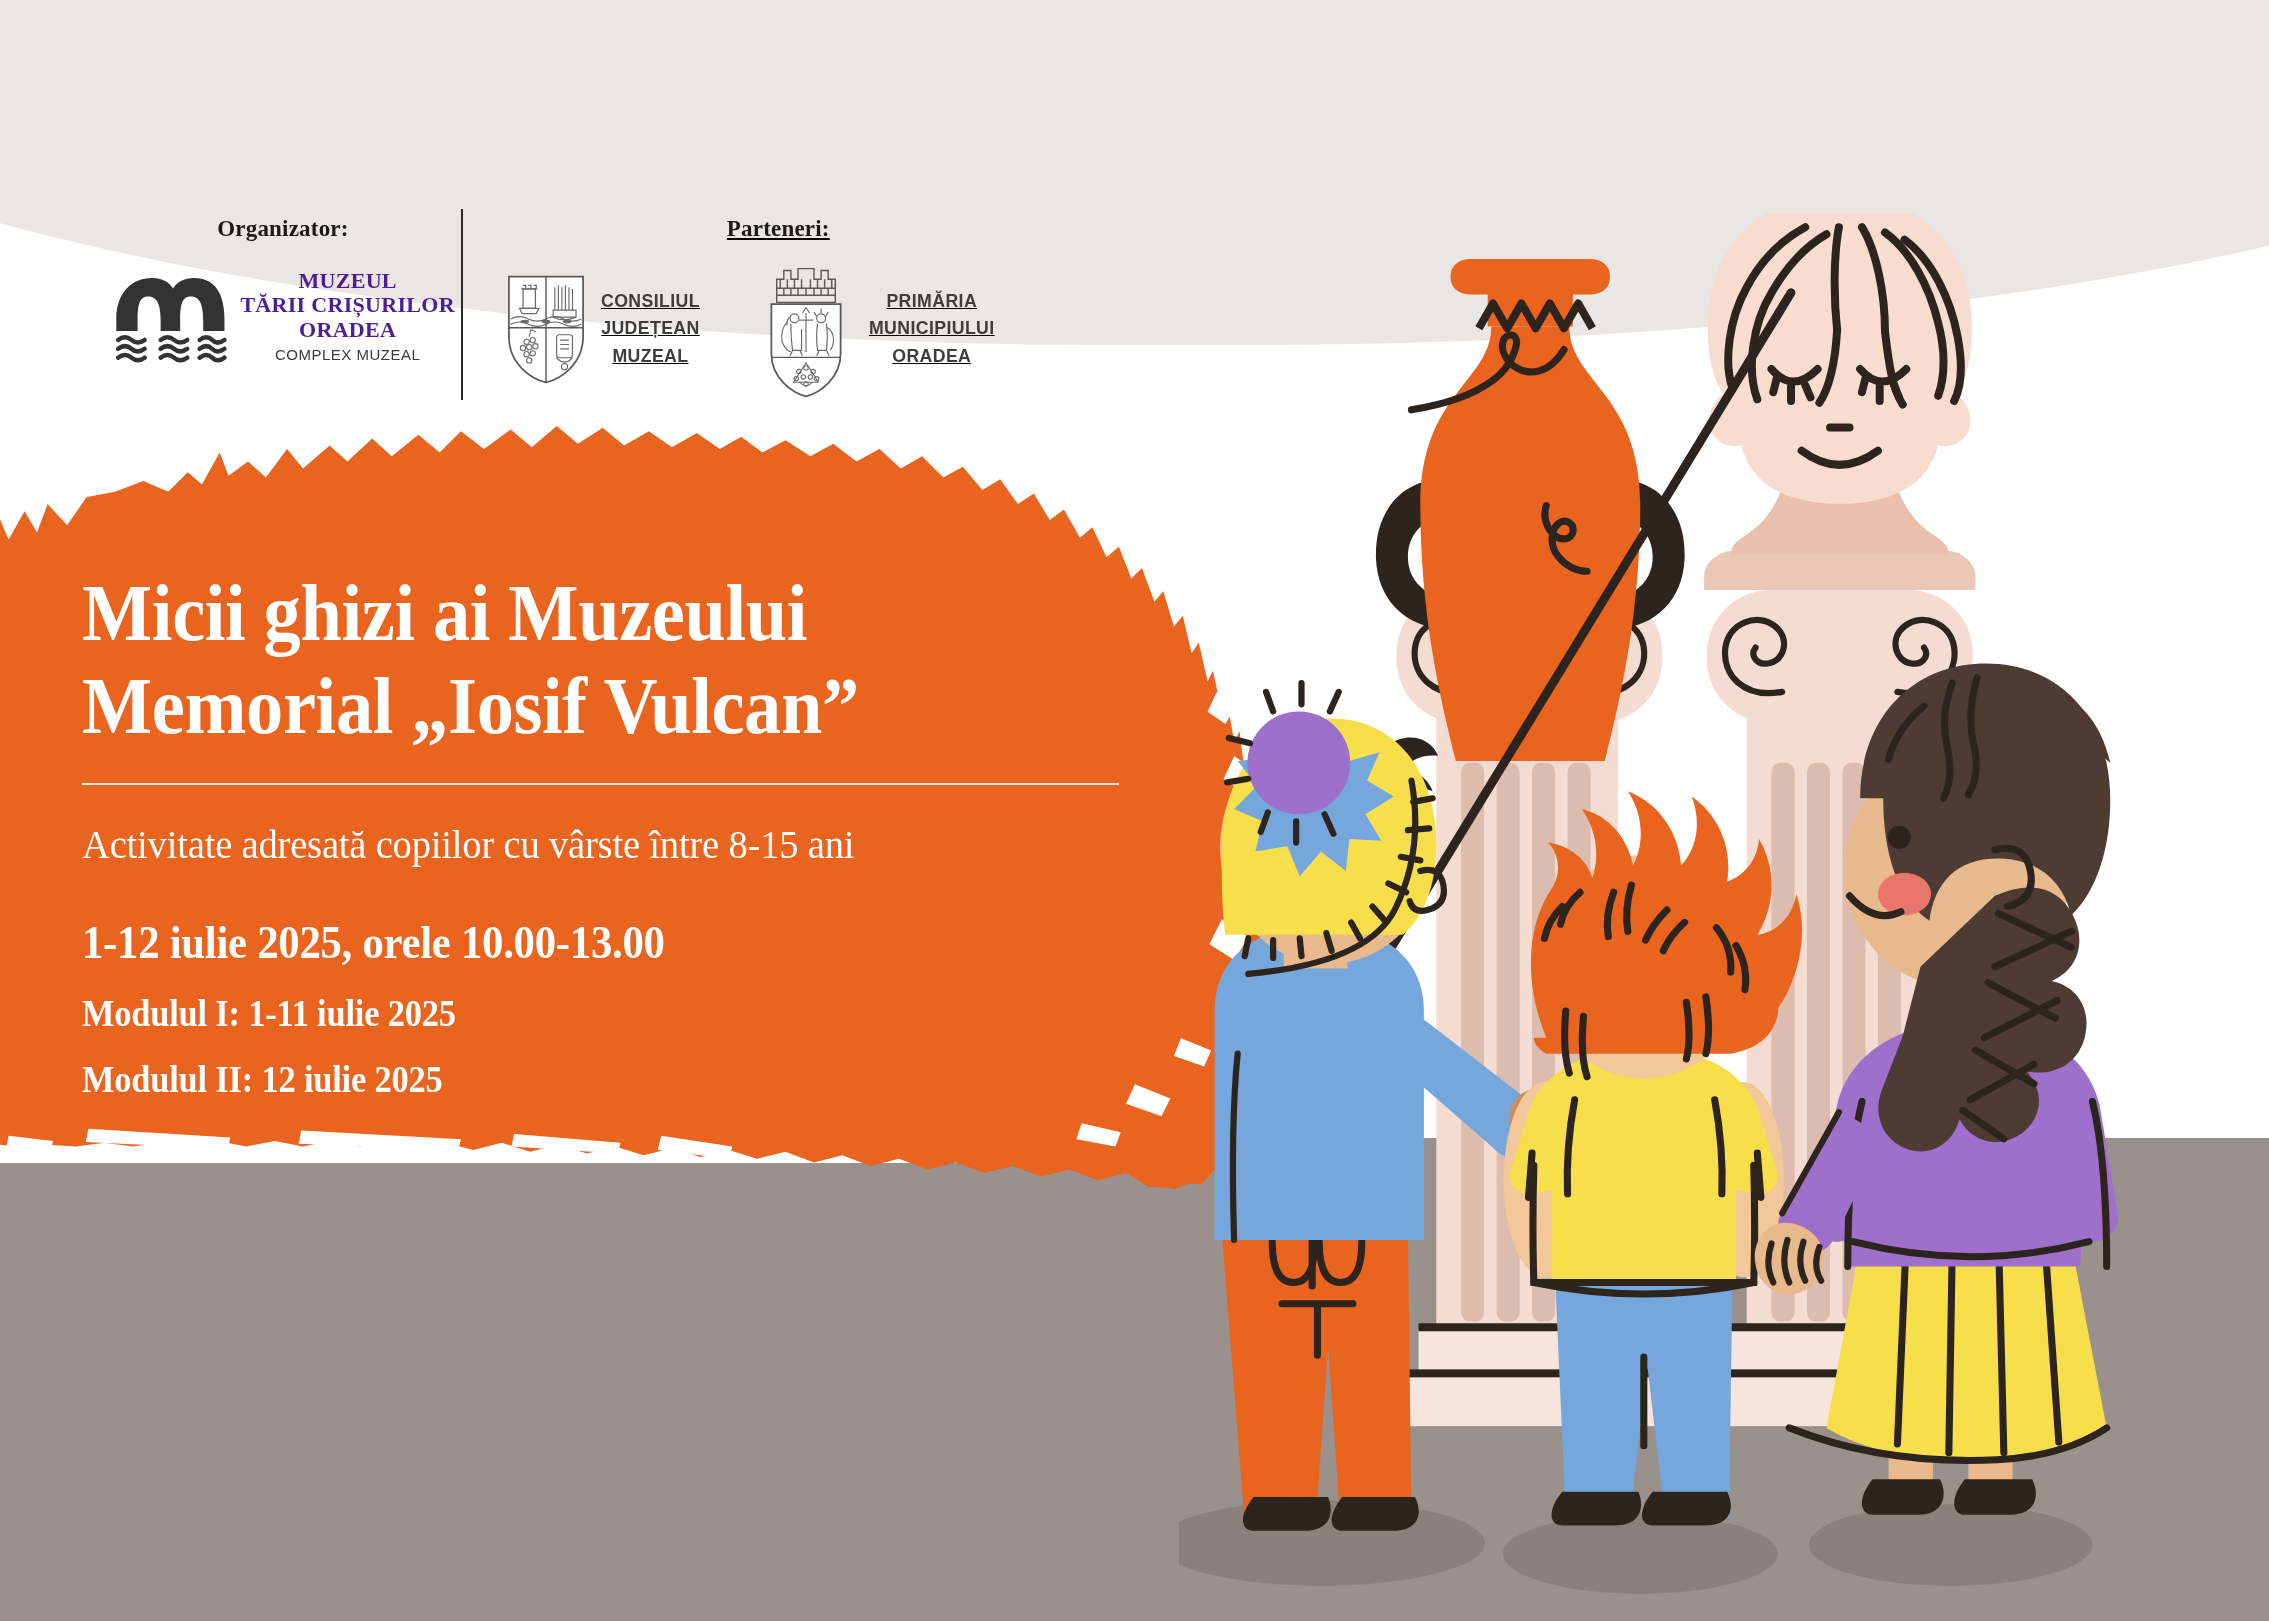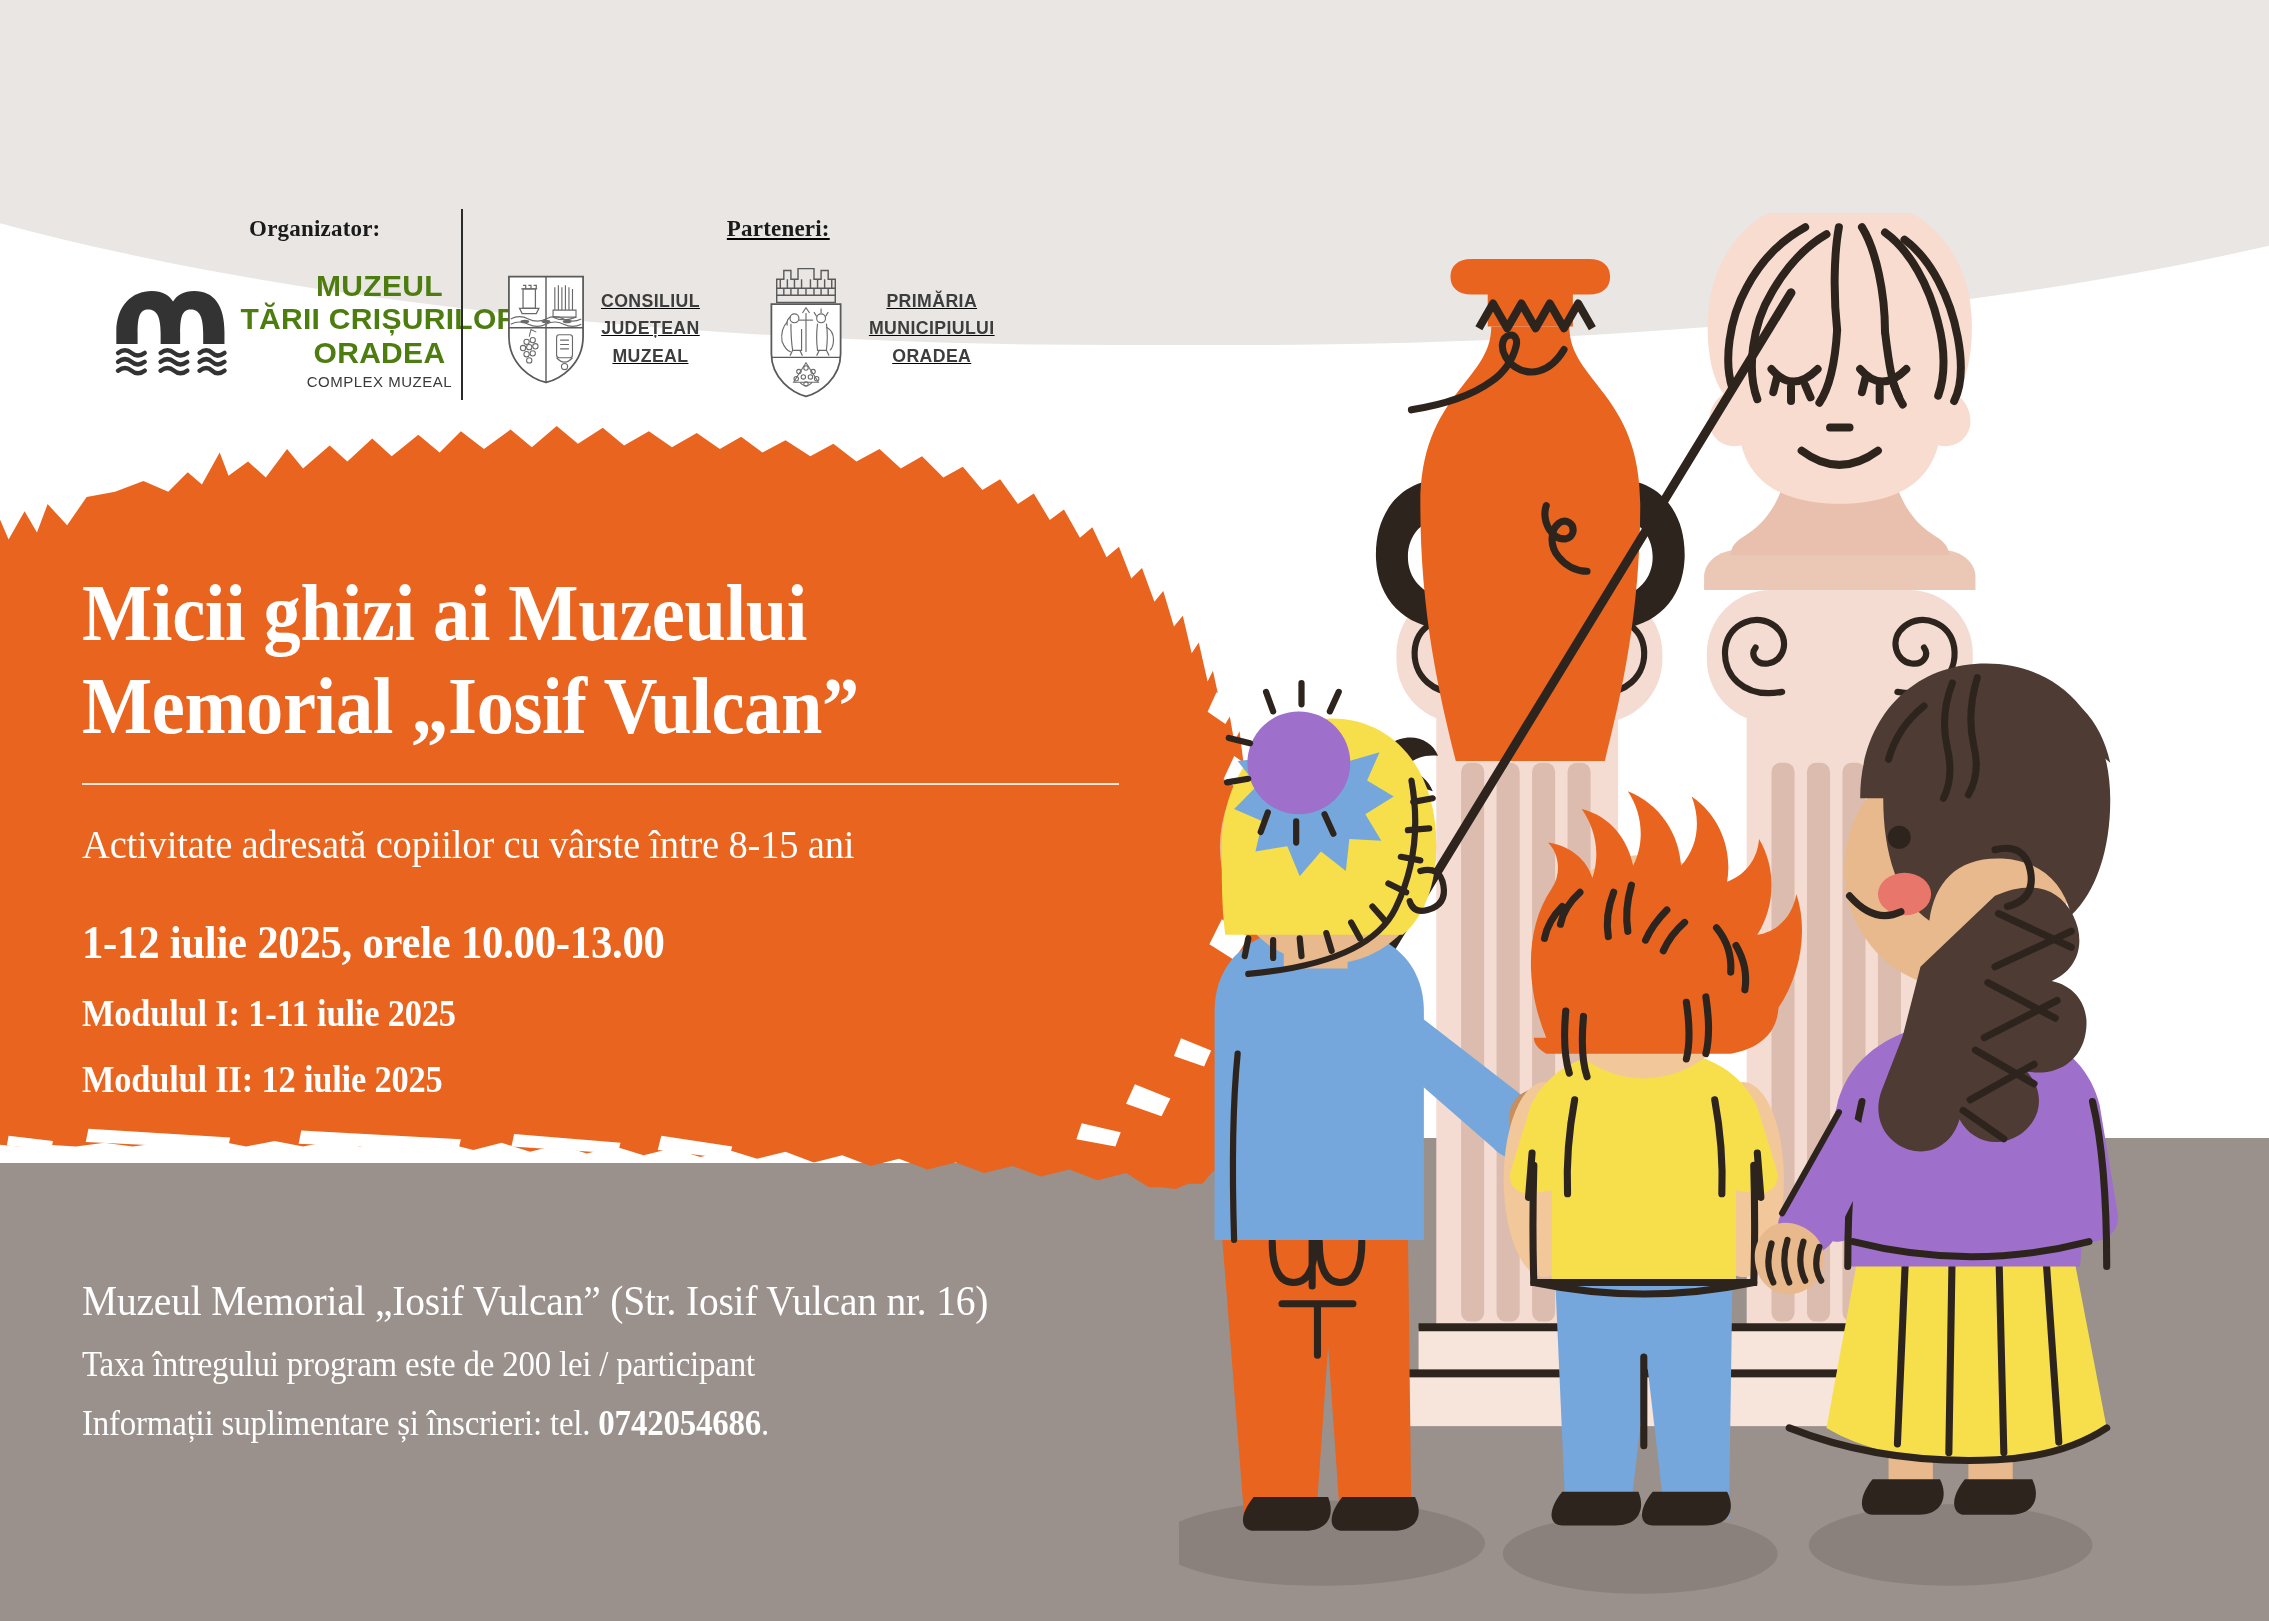--- a/index.html
+++ b/index.html
@@ -39,22 +39,22 @@
   .hdr-label{
     font-family:"Liberation Serif", serif;
     font-weight:700;font-size:23px;color:#1a1a1a;letter-spacing:0.2px;
   }
   .org-block{position:absolute;left:111px;top:25px;}
   .org-logo-row{display:flex;align-items:center;margin-top:26.6px;}
   .mlogo{width:117px;height:94px;}
   .mlogo svg{display:block;}
   .mtext{margin-left:12.4px;}
   .mtext .l{
-    font-family:Liberation Sans, sans-serif;
-    font-weight:700;font-size:30px;line-height:1.12;color:#4d7c0f;
+    font-family:Liberation Serif, serif;
+    font-weight:700;font-size:22px;line-height:1.12;color:#4c1d95;
     letter-spacing:0.3px;
   }
   .mtext .s{
     font-family:"Liberation Sans", sans-serif;
     font-weight:400;font-size:15px;color:#3a3a3a;margin-top:3.5px;letter-spacing:0.5px;
   }
   .divider{
     position:absolute;left:461px;top:17.7px;width:1.8px;height:191px;background:#2a2a2a;
   }
   .part-block{position:absolute;left:505px;top:25px;text-decoration:underline;}
@@ -301,25 +301,20 @@
   <div class="maintext">
     <div class="title">Micii ghizi ai Muzeului</div>
     <div class="title">Memorial „Iosif Vulcan”</div>
     <div class="rule"></div>
     <div class="subtitle">Activitate adresată copiilor cu vârste între 8-15 ani</div>
     <div class="dateline">1-12 iulie 2025, orele 10.00-13.00</div>
     <div class="module">Modulul I: 1-11 iulie 2025</div>
     <div class="module">Modulul II: 12 iulie 2025</div>
   </div>
 
-  <div class="footer">
-    <div class="f-venue">Muzeul Memorial „Iosif Vulcan” (Str. Iosif Vulcan nr. 16)</div>
-    <div class="f-line">Taxa întregului program este de 200 lei / participant</div>
-    <div class="f-line"><span>Informații suplimentare și înscrieri: tel. </span><b>0742054686</b><span>.</span></div>
-  </div>
 
   <div class="illus">
     <svg viewBox="0 0 1230 1590">
 
       <g>
         <rect x="290" y="565" width="205" height="700" fill="#F4DCD2"></rect>
         <g fill="#DBBCAE">
           <rect x="318" y="620" width="26" height="630" rx="10"></rect>
           <rect x="358" y="620" width="26" height="630" rx="10"></rect>
           <rect x="398" y="620" width="26" height="630" rx="10"></rect>

